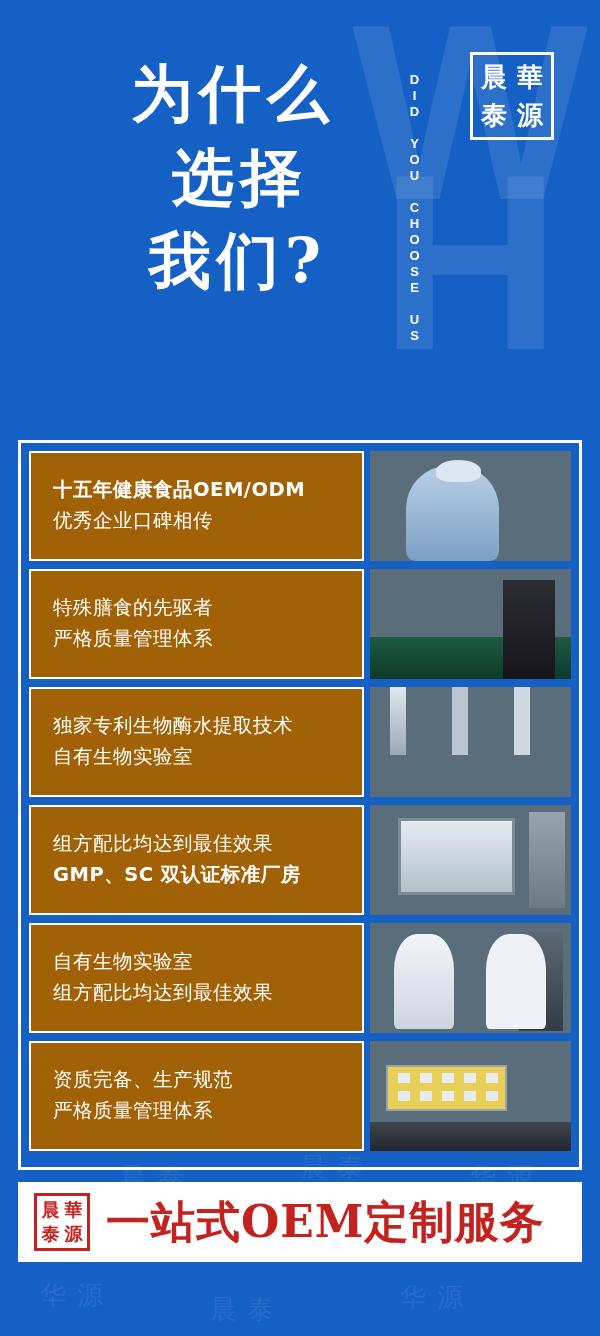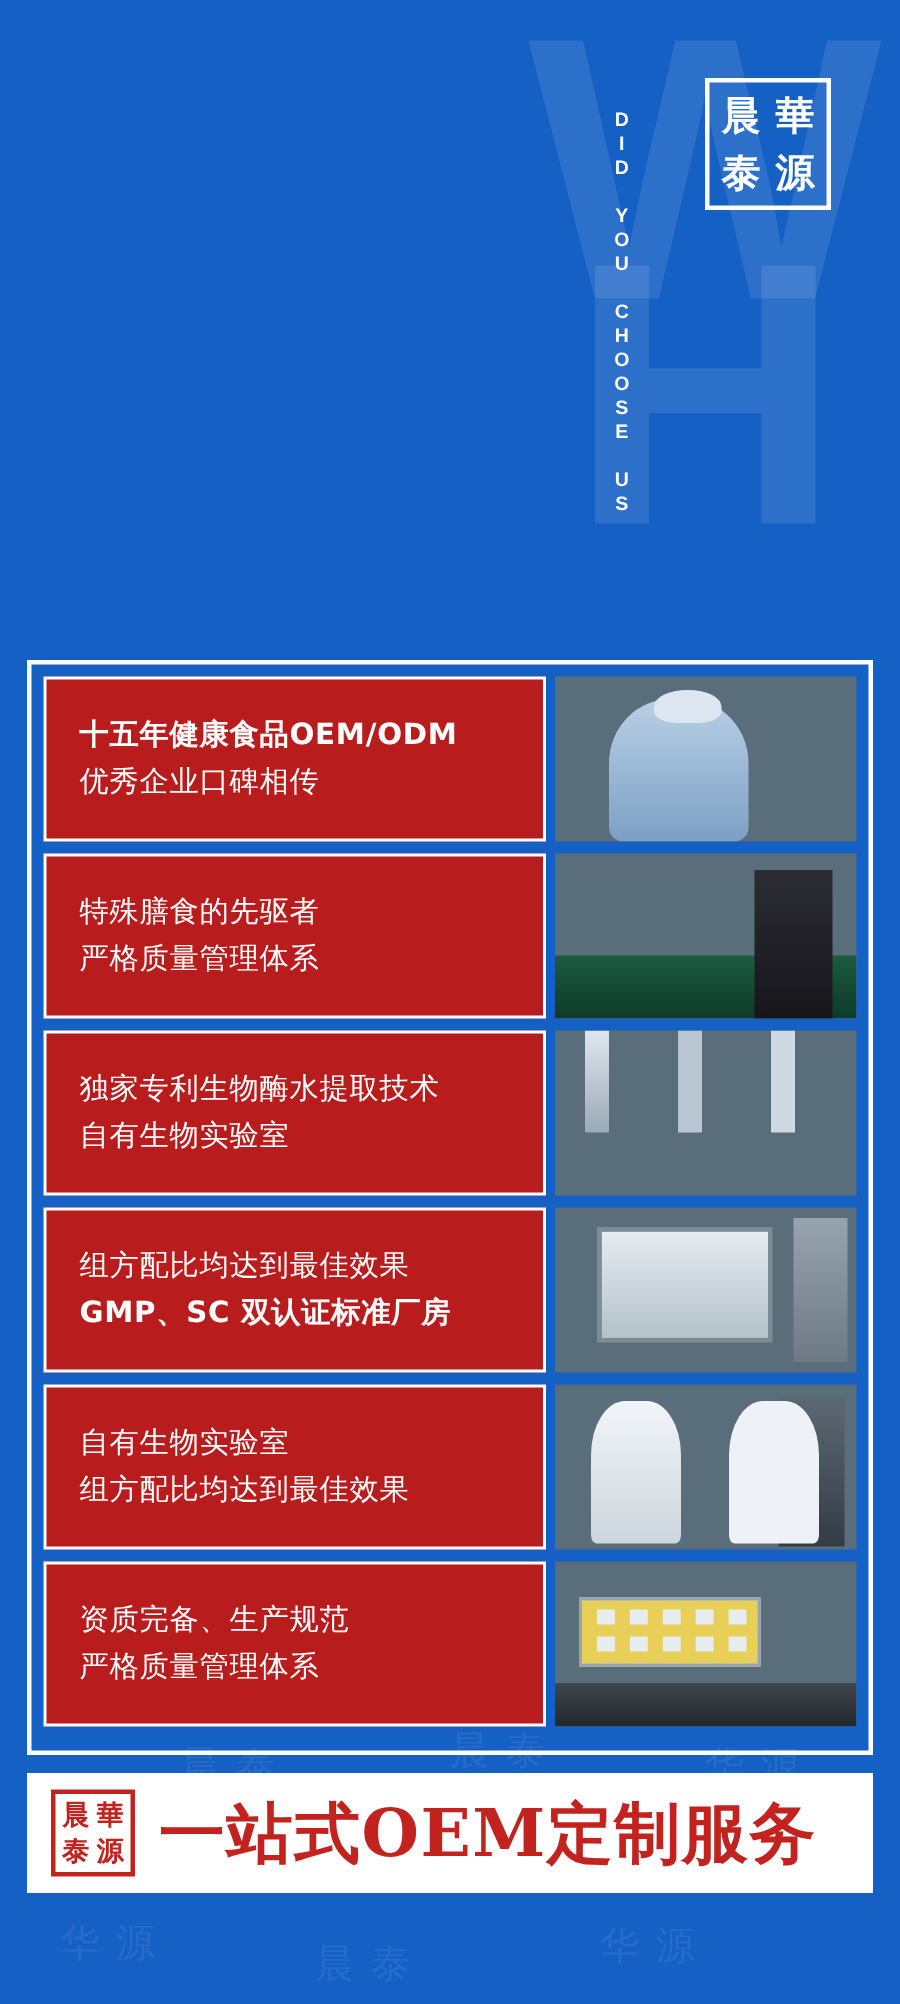--- a/index.html
+++ b/index.html
@@ -128,21 +128,21 @@
   }
   .row:last-child { margin-bottom: 0; }
   .row .textbox {
     flex: 0 0 335px;
     border: 2px solid #ffffff;
     box-sizing: border-box;
     display: flex;
     flex-direction: column;
     justify-content: center;
     padding-left: 22px;
-    background: #b91c1c;
+    background: #a16207;
   }
   .row .textbox div {
     color: #ffffff;
     font-family: "DejaVu Sans", sans-serif;
     font-size: 19.5px;
     line-height: 1.58;
     letter-spacing: 0.5px;
     white-space: nowrap;
   }
   .row .textbox div.bold { font-weight: bold; }
@@ -310,20 +310,25 @@
     <span class="g2">H</span>
   </div>
 
   <div class="wm" style="left:40px;  top:1278px;">华 源</div>
   <div class="wm" style="left:210px; top:1292px;">晨 泰</div>
   <div class="wm" style="left:400px; top:1280px;">华 源</div>
   <div class="wm" style="left:120px; top:1160px;">晨 泰</div>
   <div class="wm" style="left:470px; top:1160px;">华 源</div>
   <div class="wm" style="left:300px; top:1150px;">晨 泰</div>
 
+  <div class="headline">
+    <div class="line l1">为什么</div>
+    <div class="line l2">选择</div>
+    <div class="line l3">我们?</div>
+  </div>
 
   <div class="vertical-en">DID YOU CHOOSE US</div>
 
   <div class="seal">
     <div class="cell">晨</div>
     <div class="cell">華</div>
     <div class="cell">泰</div>
     <div class="cell">源</div>
   </div>
 

